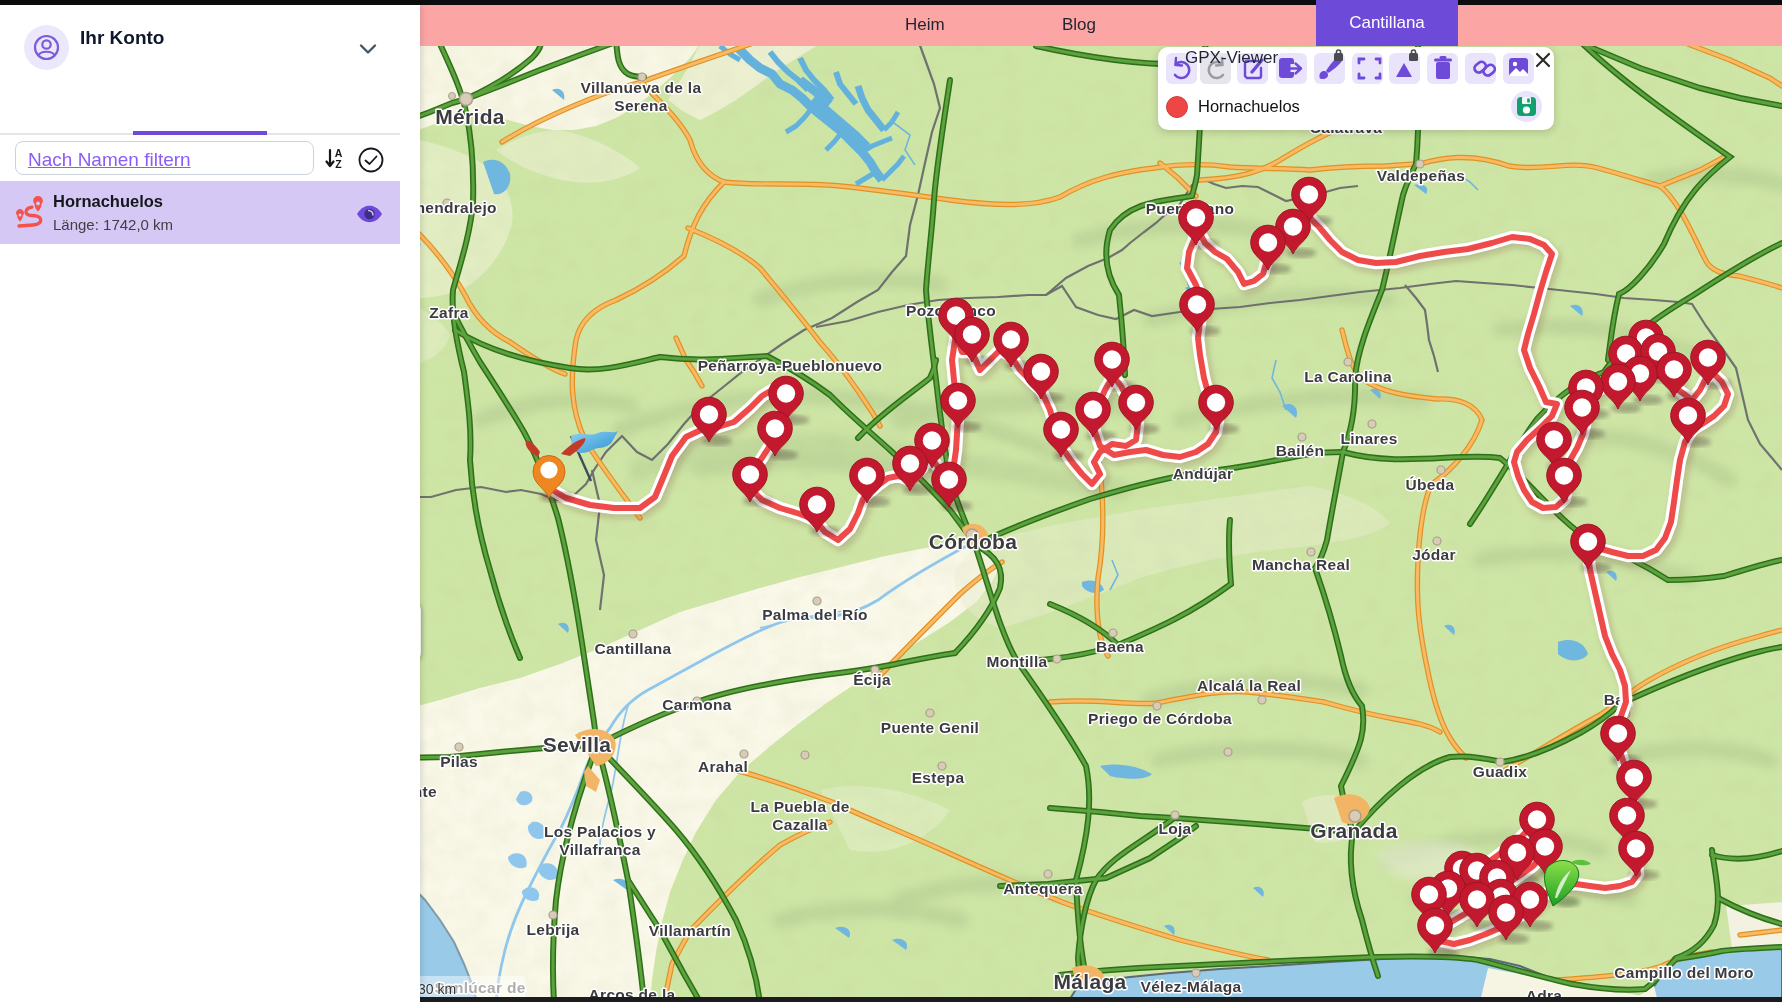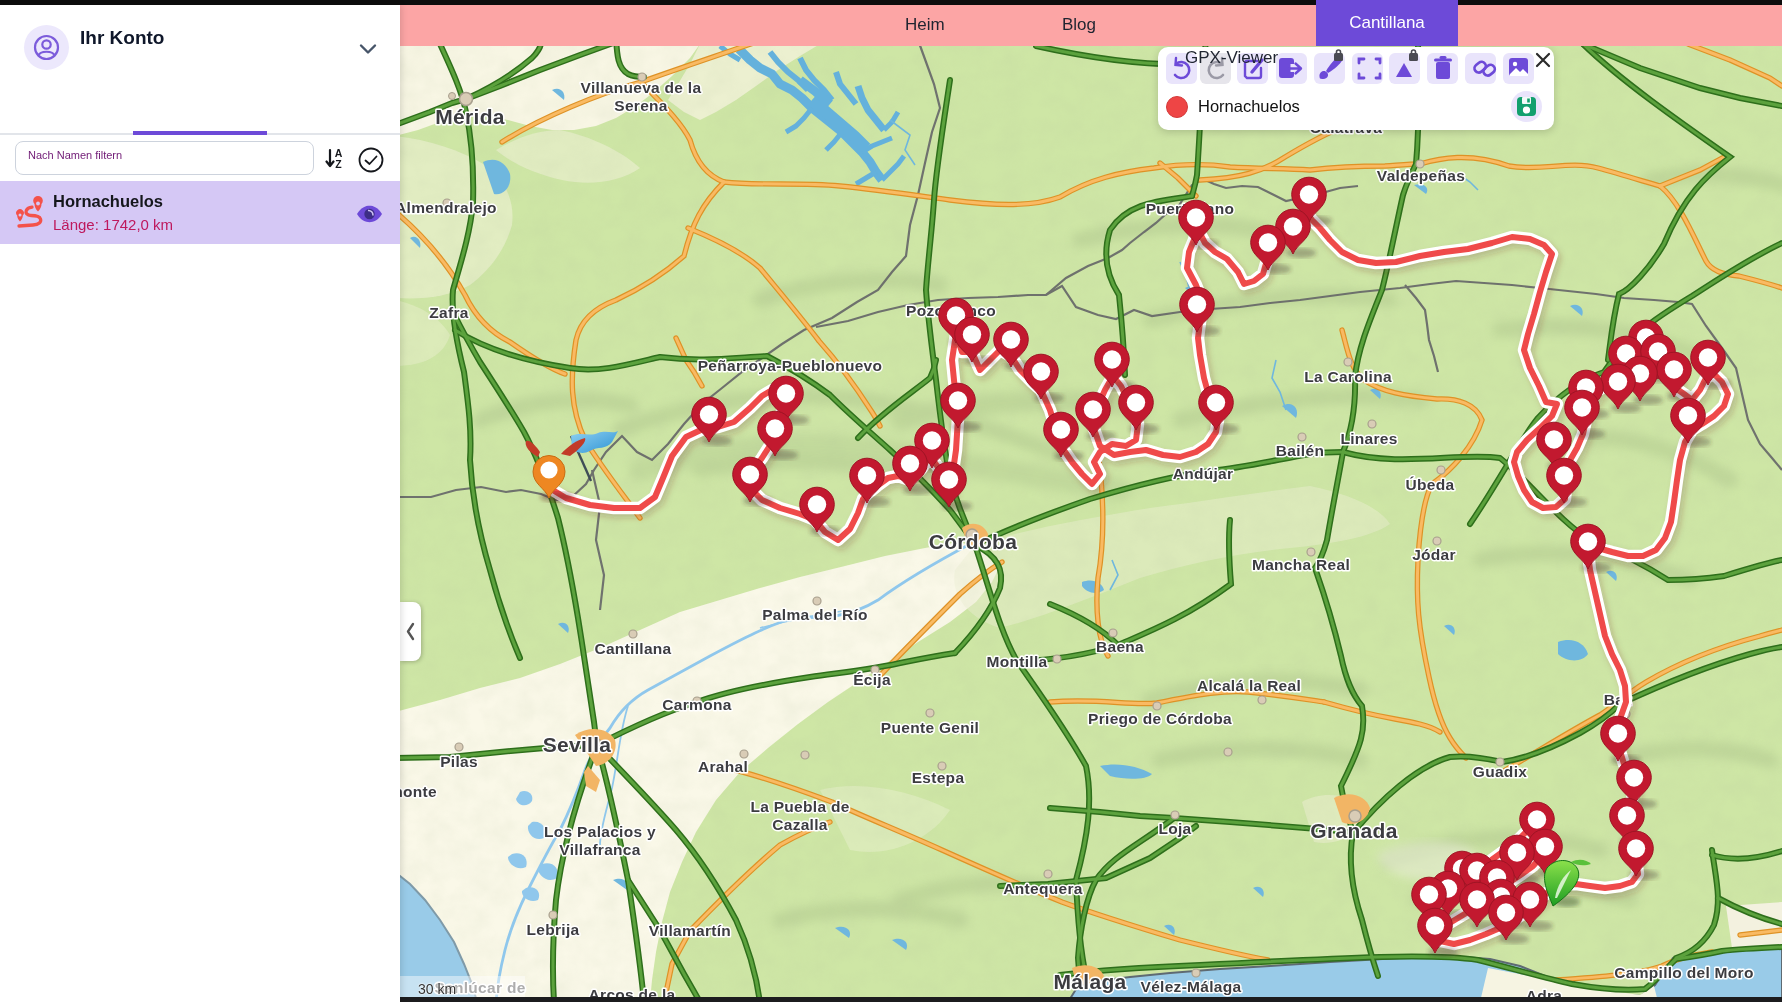--- a/index.html
+++ b/index.html
@@ -657,39 +657,39 @@
 <div class="abs" style="left:0;top:0;width:1782px;height:46px;background:#fca5a5;z-index:7;">
   <div class="abs" style="left:0;top:0;width:1782px;height:5px;background:#0d0d0d;"></div>
   <div class="abs" style="left:0;top:0;width:100%;height:46px;font-size:17px;color:#1f2430;">
     <span class="abs" style="left:905px;top:15px;">Heim</span>
     <span class="abs" style="left:1062px;top:15px;">Blog</span>
     <span class="abs" style="left:1185px;top:15px;margin-top:33px;">GPX-Viewer</span>
     <div class="abs" style="left:1316px;top:0;width:142px;height:46px;background:#6d4ad8;color:#fff;text-align:center;line-height:46px;">Cantillana</div>
   </div>
 </div>
 
-<div class="abs" style="left:0;top:5px;width:400px;height:997px;background:#fff;z-index:8;box-shadow:2px 0 6px rgba(0,0,0,0.12);">
+<div class="abs" style="left:0;top:5px;width:400px;height:997px;background:#fff;z-index:8;box-shadow:2px 0 6px rgba(0,0,0,0.12);padding-left:20px;">
 
   <div class="abs" style="left:24px;top:20px;width:45px;height:45px;border-radius:50%;background:#ece8fc;">
     <svg width="45" height="45" viewBox="0 0 45 45" fill="none" stroke="#7c5cdb" stroke-width="2.2">
       <circle cx="22.5" cy="22.5" r="11.5"></circle>
       <circle cx="22.5" cy="19.5" r="4.2"></circle>
       <path d="M14.5,30.5 C16,25.5 29,25.5 30.5,30.5"></path>
     </svg>
   </div>
   <div class="abs" style="left:80px;top:22px;font-size:19px;font-weight:bold;color:#0f172a;">Ihr Konto</div>
   <svg class="abs" style="left:359px;top:38px;" width="18" height="12">
         <path d="M2,2.5 L9,9.5 L16,2.5" stroke="#475569" stroke-width="2.4" fill="none" stroke-linecap="round" stroke-linejoin="round"></path>
       </svg>
 
   <div class="abs" style="left:0;top:128px;width:400px;height:1.5px;background:#e2e5ea;"></div>
   <div class="abs" style="left:133px;top:126px;width:134px;height:3.5px;background:#6d4ad8;"></div>
 
   <div class="abs" style="left:15px;top:136px;width:299px;height:34px;border:1.5px solid #cdd3dd;border-radius:8px;box-sizing:border-box;">
-    <div class="abs" style="left:12px;top:7px;font-size:11px;color:#701a75;">Nach Namen filtern</div>
+    <div class="abs" style="left:12px;top:7px;font-size:19px;color:#8b5cf6;text-decoration:underline;">Nach Namen filtern</div>
   </div>
 
   <svg class="abs" style="left:325px;top:143px;" width="20" height="22" viewBox="0 0 20 22">
     <path d="M5,2 L5,18 M5,18 L1.5,13.5 M5,18 L8.5,13.5" stroke="#15171c" stroke-width="2.2" fill="none" stroke-linecap="round" stroke-linejoin="round"></path>
     <text x="13.5" y="9" font-size="10.5" font-weight="bold" fill="#15171c" text-anchor="middle" font-family="Liberation Sans">A</text>
     <text x="13.5" y="20" font-size="10.5" font-weight="bold" fill="#15171c" text-anchor="middle" font-family="Liberation Sans">Z</text>
   </svg>
 
   <svg class="abs" style="left:358px;top:142px;" width="26" height="26" viewBox="0 0 26 26">
     <circle cx="13" cy="13" r="11.5" stroke="#15171c" stroke-width="1.8" fill="none"></circle>
@@ -698,21 +698,21 @@
 
   <div class="abs" style="left:0;top:176px;width:400px;height:63px;background:#d5c8f5;">
     <svg class="abs" style="left:13px;top:14px;" width="36" height="36" viewBox="0 0 36 36">
       <path d="M6,31 L20,30 C26,29.5 28.5,27 27.5,24 C26.5,21 22,20.5 18,20.5 C14,20.5 12.3,18 13.3,15.5 C14.3,13.5 16.5,12.5 19,12.2" stroke="#f4524a" stroke-width="3.3" fill="none" stroke-linecap="round" stroke-linejoin="round"></path>
       <path d="M25,16.5 C22.6,14 21.5,11.5 21.5,9 A4.8,4.8 0 1 1 28.5,9 C28.5,11.5 27.4,14 25,16.5 Z" fill="#f4524a"></path>
       <circle cx="25" cy="8.5" r="1.9" fill="#d5c8f5"></circle>
       <path d="M7,26.5 C5.1,24.4 4.2,22.4 4.2,20.5 A3.8,3.8 0 1 1 9.8,20.5 C9.8,22.4 8.9,24.4 7,26.5 Z" fill="#f4524a"></path>
       <circle cx="7" cy="20" r="1.5" fill="#d5c8f5"></circle>
     </svg>
     <div class="abs" style="left:53px;top:11px;font-size:16.5px;font-weight:bold;color:#15171c;">Hornachuelos</div>
-    <div class="abs" style="left:53px;top:35px;font-size:15px;color:#be185d;">Länge: 1742,0 km</div>
+    <div class="abs" style="left:53px;top:35px;font-size:15px;color:#404040;">Länge: 1742,0 km</div>
     <svg class="abs" style="left:356px;top:203px;top:24px;left:356px;" width="27" height="18" viewBox="0 0 27 18">
       <path d="M1,9 C5,2.5 9.5,0.8 13.5,0.8 C17.5,0.8 22,2.5 26,9 C22,15.5 17.5,17.2 13.5,17.2 C9.5,17.2 5,15.5 1,9 Z" fill="#6d4ad8"></path>
       <circle cx="13.5" cy="9" r="5.2" fill="#3c2d86"></circle>
       <path d="M12,5.5 a4.5,4.5 0 0 1 5,5" stroke="#cfc4f4" stroke-width="1.6" fill="none"></path>
     </svg>
   </div>
 </div>
 
 </div>
 

